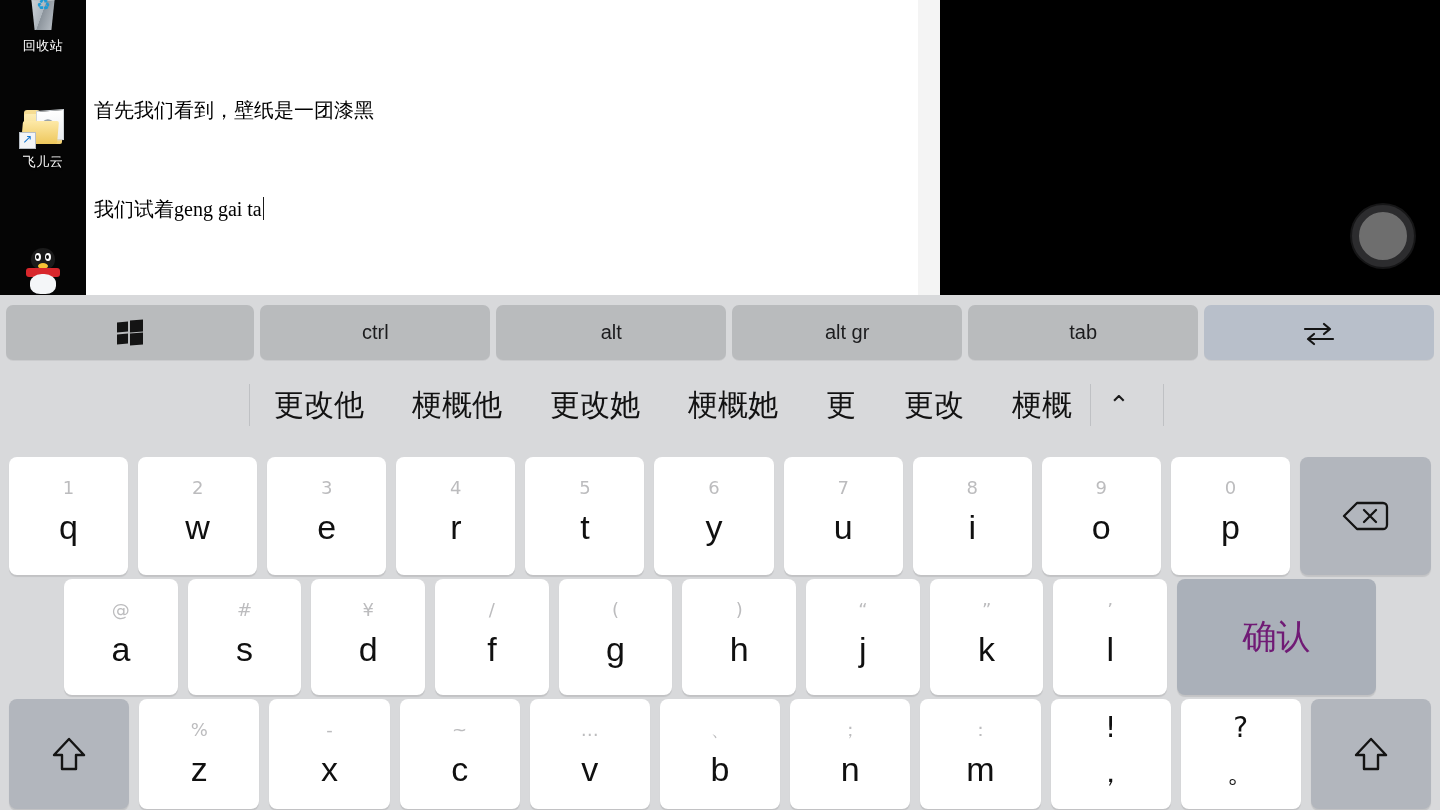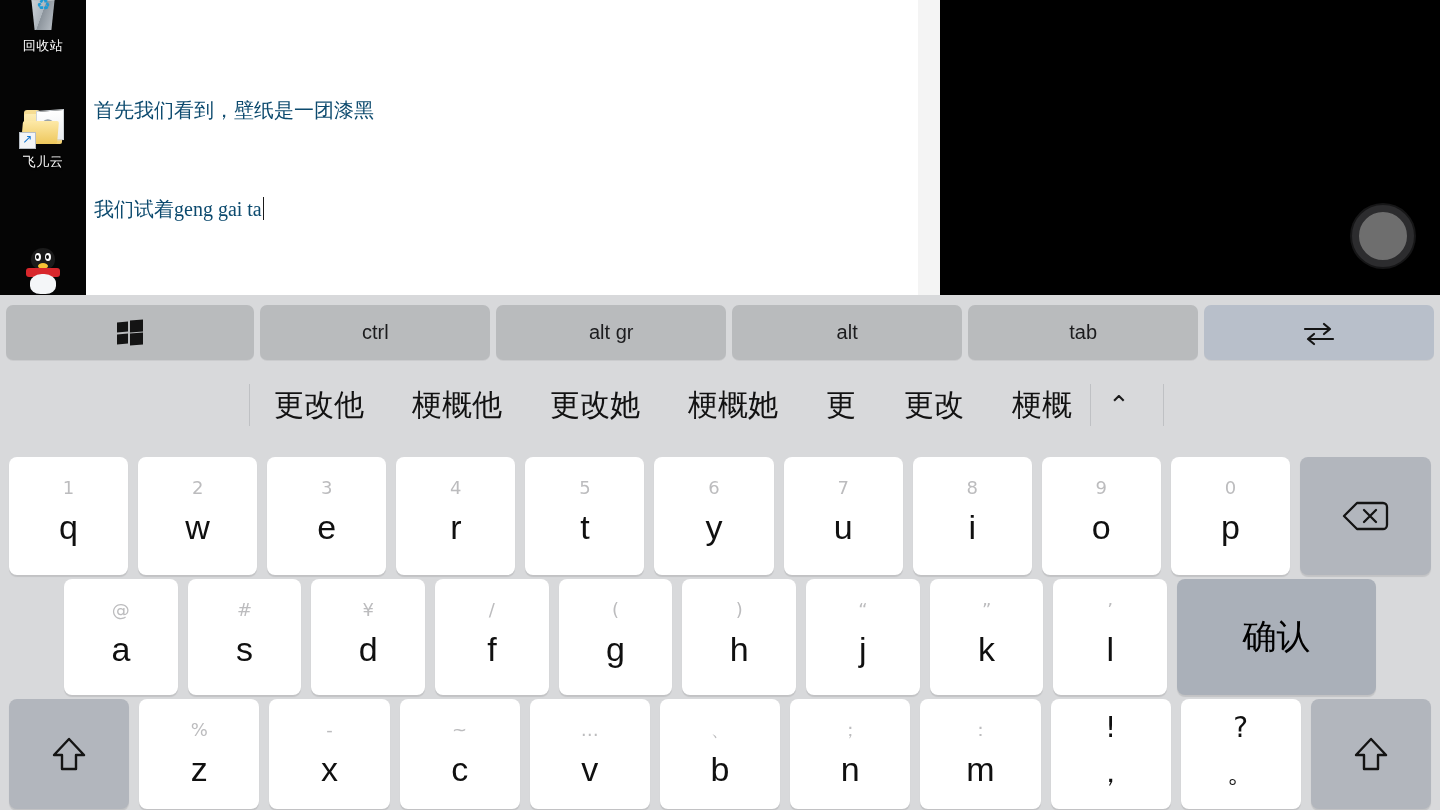--- a/index.html
+++ b/index.html
@@ -204,21 +204,21 @@
     height: 295px;
     background: #ffffff;
     border-right: 1px solid #ebebeb;
     overflow: hidden;
   }
   #editor-text {
     position: absolute;
     left: 8px;
     top: 28px;
     width: 812px;
-    color: #0c4a6e;
+    color: #000000;
     font-size: 20px;
     line-height: 33px;
     white-space: pre;
   }
   #editor-line2 { position: relative; font-family: Liberation Serif, serif; }
   #text-caret {
     display: inline-block;
     width: 1px;
     height: 23px;
     background: #1a1a1a;
@@ -410,21 +410,21 @@
     background: #b2b6bd;
     box-shadow: 0 2px 1px rgba(0,0,0,.10);
     display: flex;
     align-items: center;
     justify-content: center;
   }
   .key.backspace { flex: 1.1 1 0; }
   .key.confirm {
     flex: 1.75 1 0;
     background: #aab0b9;
-    color: #000000;
+    color: #701a75;
     font-size: 34px;
     font-family: Liberation Serif, serif;
   }
   .key.shift-left  { flex: 1.0 1 0;  background: #b2b6bd; }
   .key.shift-right { flex: 1.0 1 0;  background: #b2b6bd; }
 
   .icon-svg { display: block; }
 </style>
 </head>
 <body>
@@ -497,24 +497,24 @@
             <i></i>
             <i></i>
             <i></i>
           </span>
       </div>
 
       <div class="fn-key">
         <span>ctrl</span>
       </div>
       <div class="fn-key">
+        <span>alt</span>
+      </div>
+      <div class="fn-key">
         <span>alt gr</span>
-      </div>
-      <div class="fn-key">
-        <span>alt</span>
       </div>
       <div class="fn-key">
         <span>tab</span>
       </div>
 
       <div class="fn-key alt-tone">
         <svg class="icon-svg" width="34" height="26" viewBox="0 0 34 26">
           <path d="M3 9 H27 M22 4 L28 9 L22 14" fill="none" stroke="#141414" stroke-width="2.2" stroke-linecap="round" stroke-linejoin="round"></path>
           <path d="M31 19 H7 M12 14 L6 19 L12 24" fill="none" stroke="#141414" stroke-width="2.2" stroke-linecap="round" stroke-linejoin="round"></path>
         </svg>

